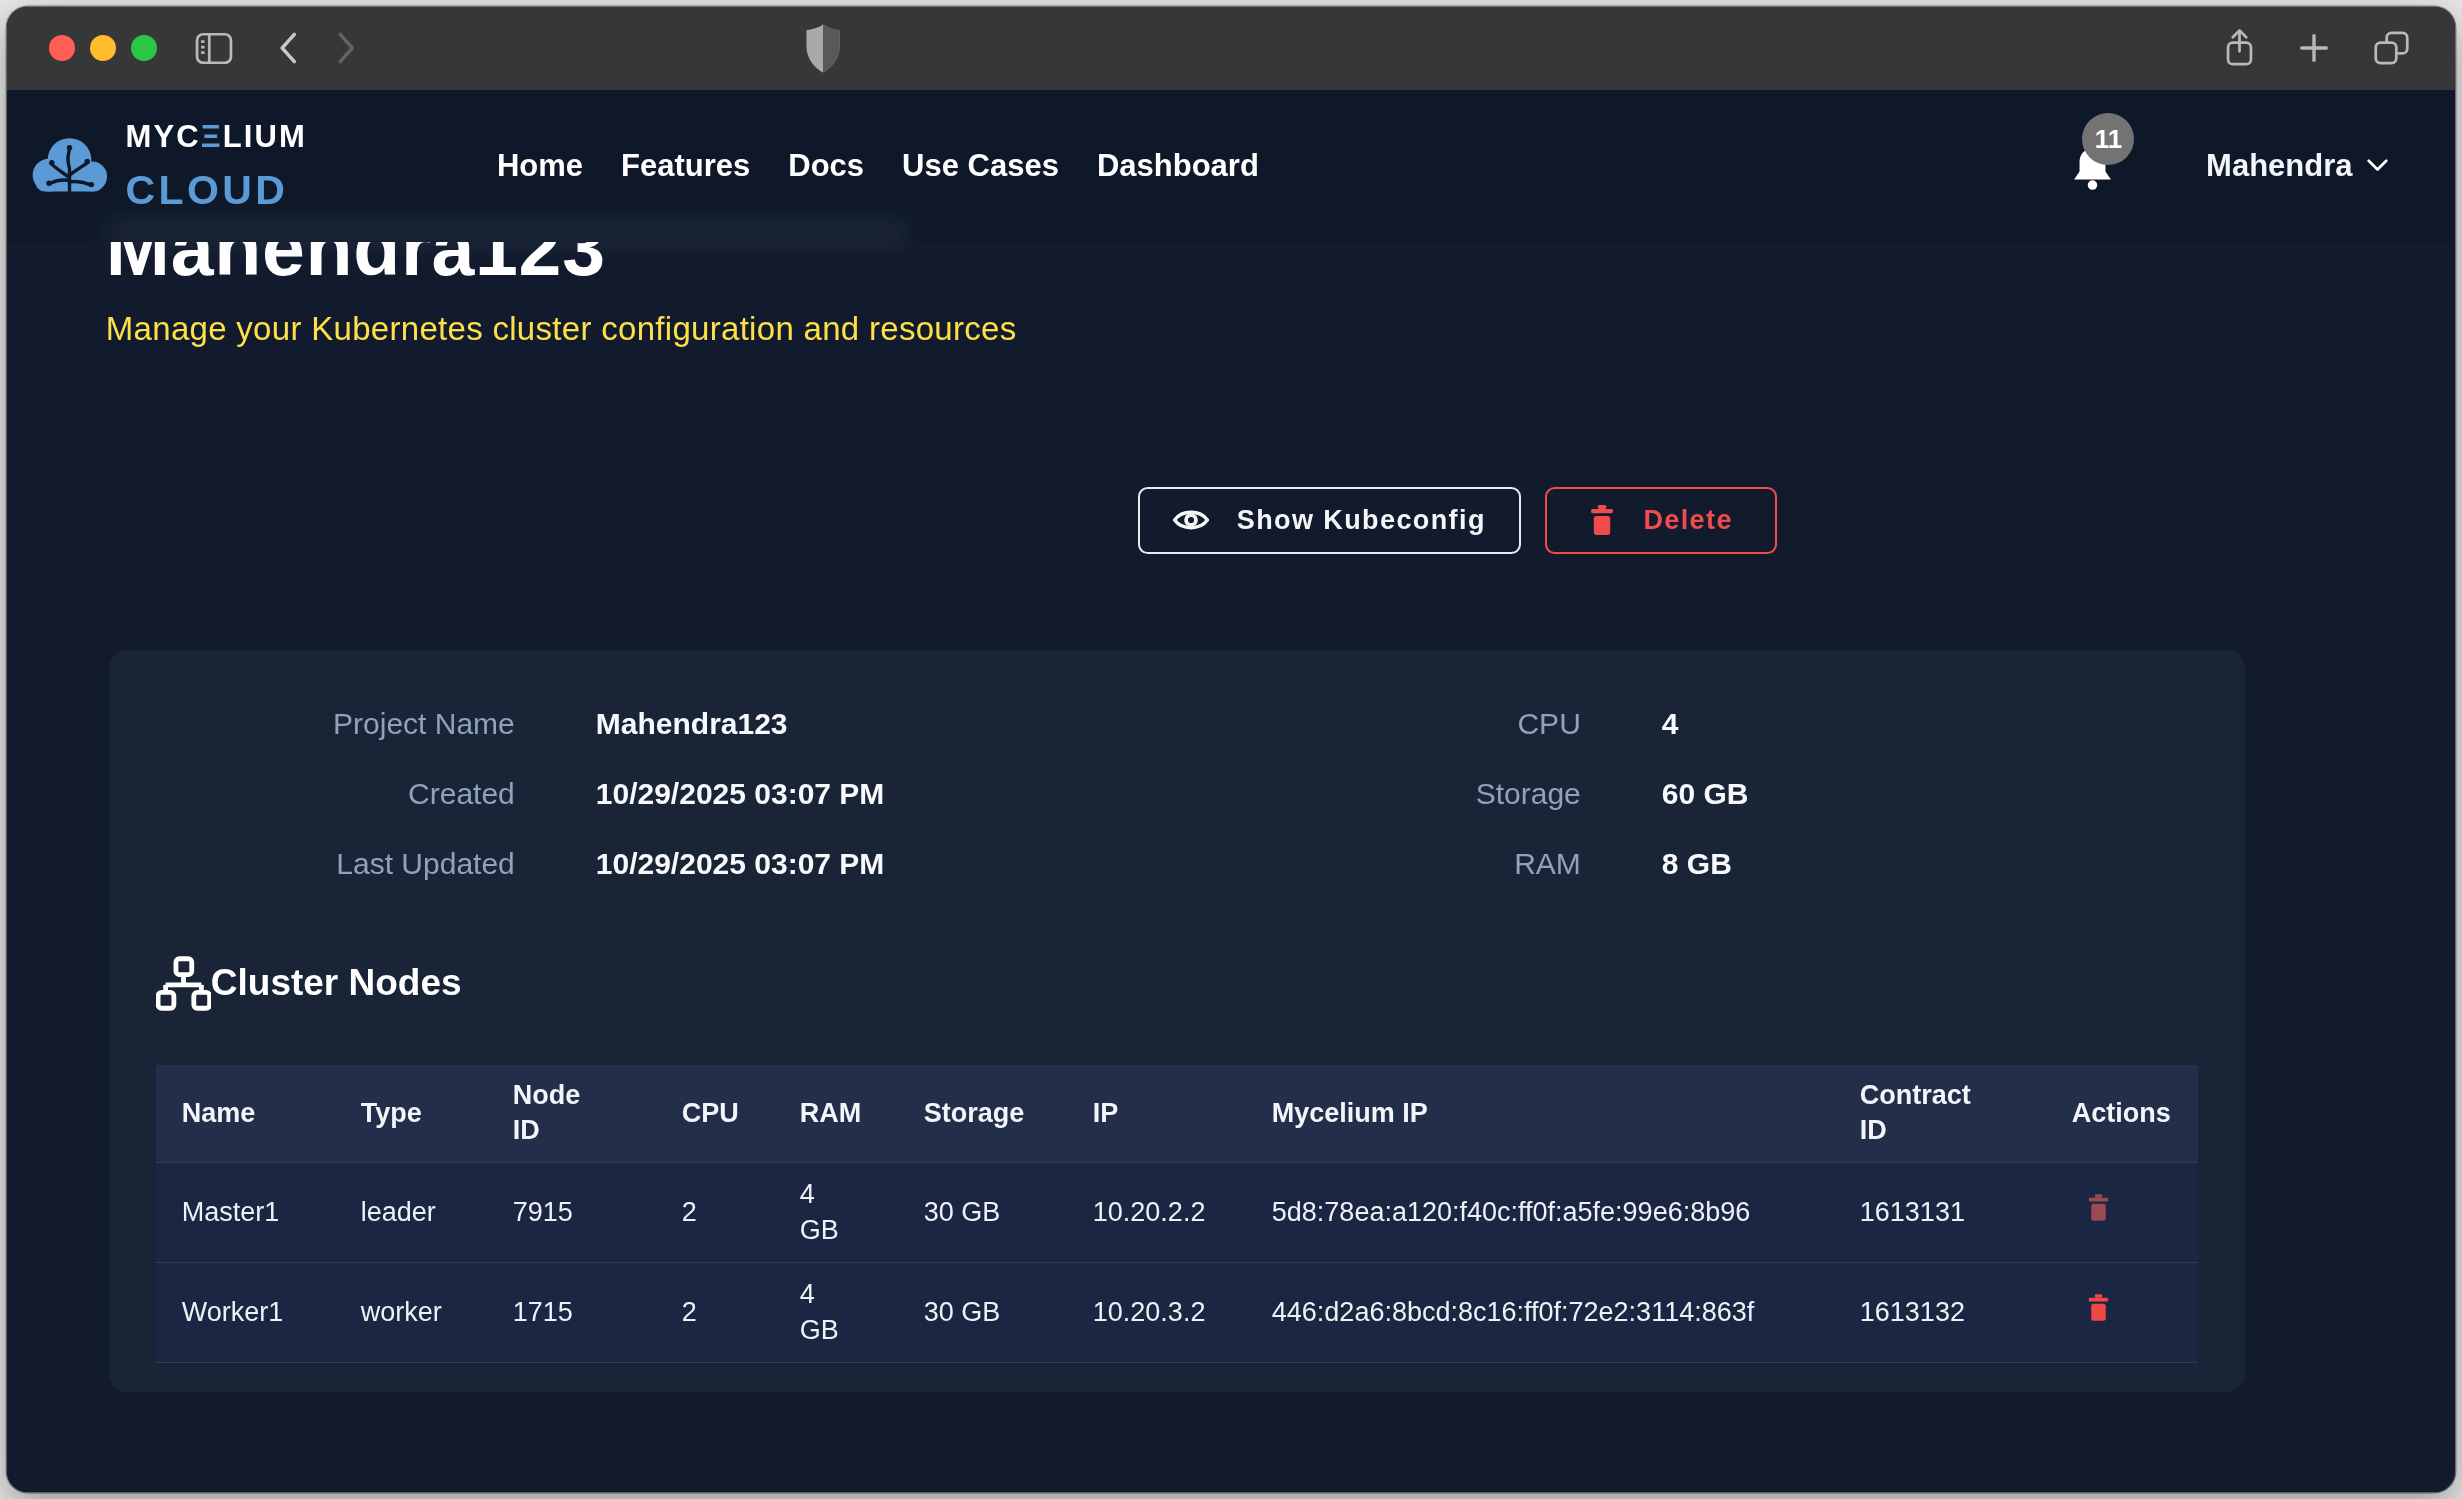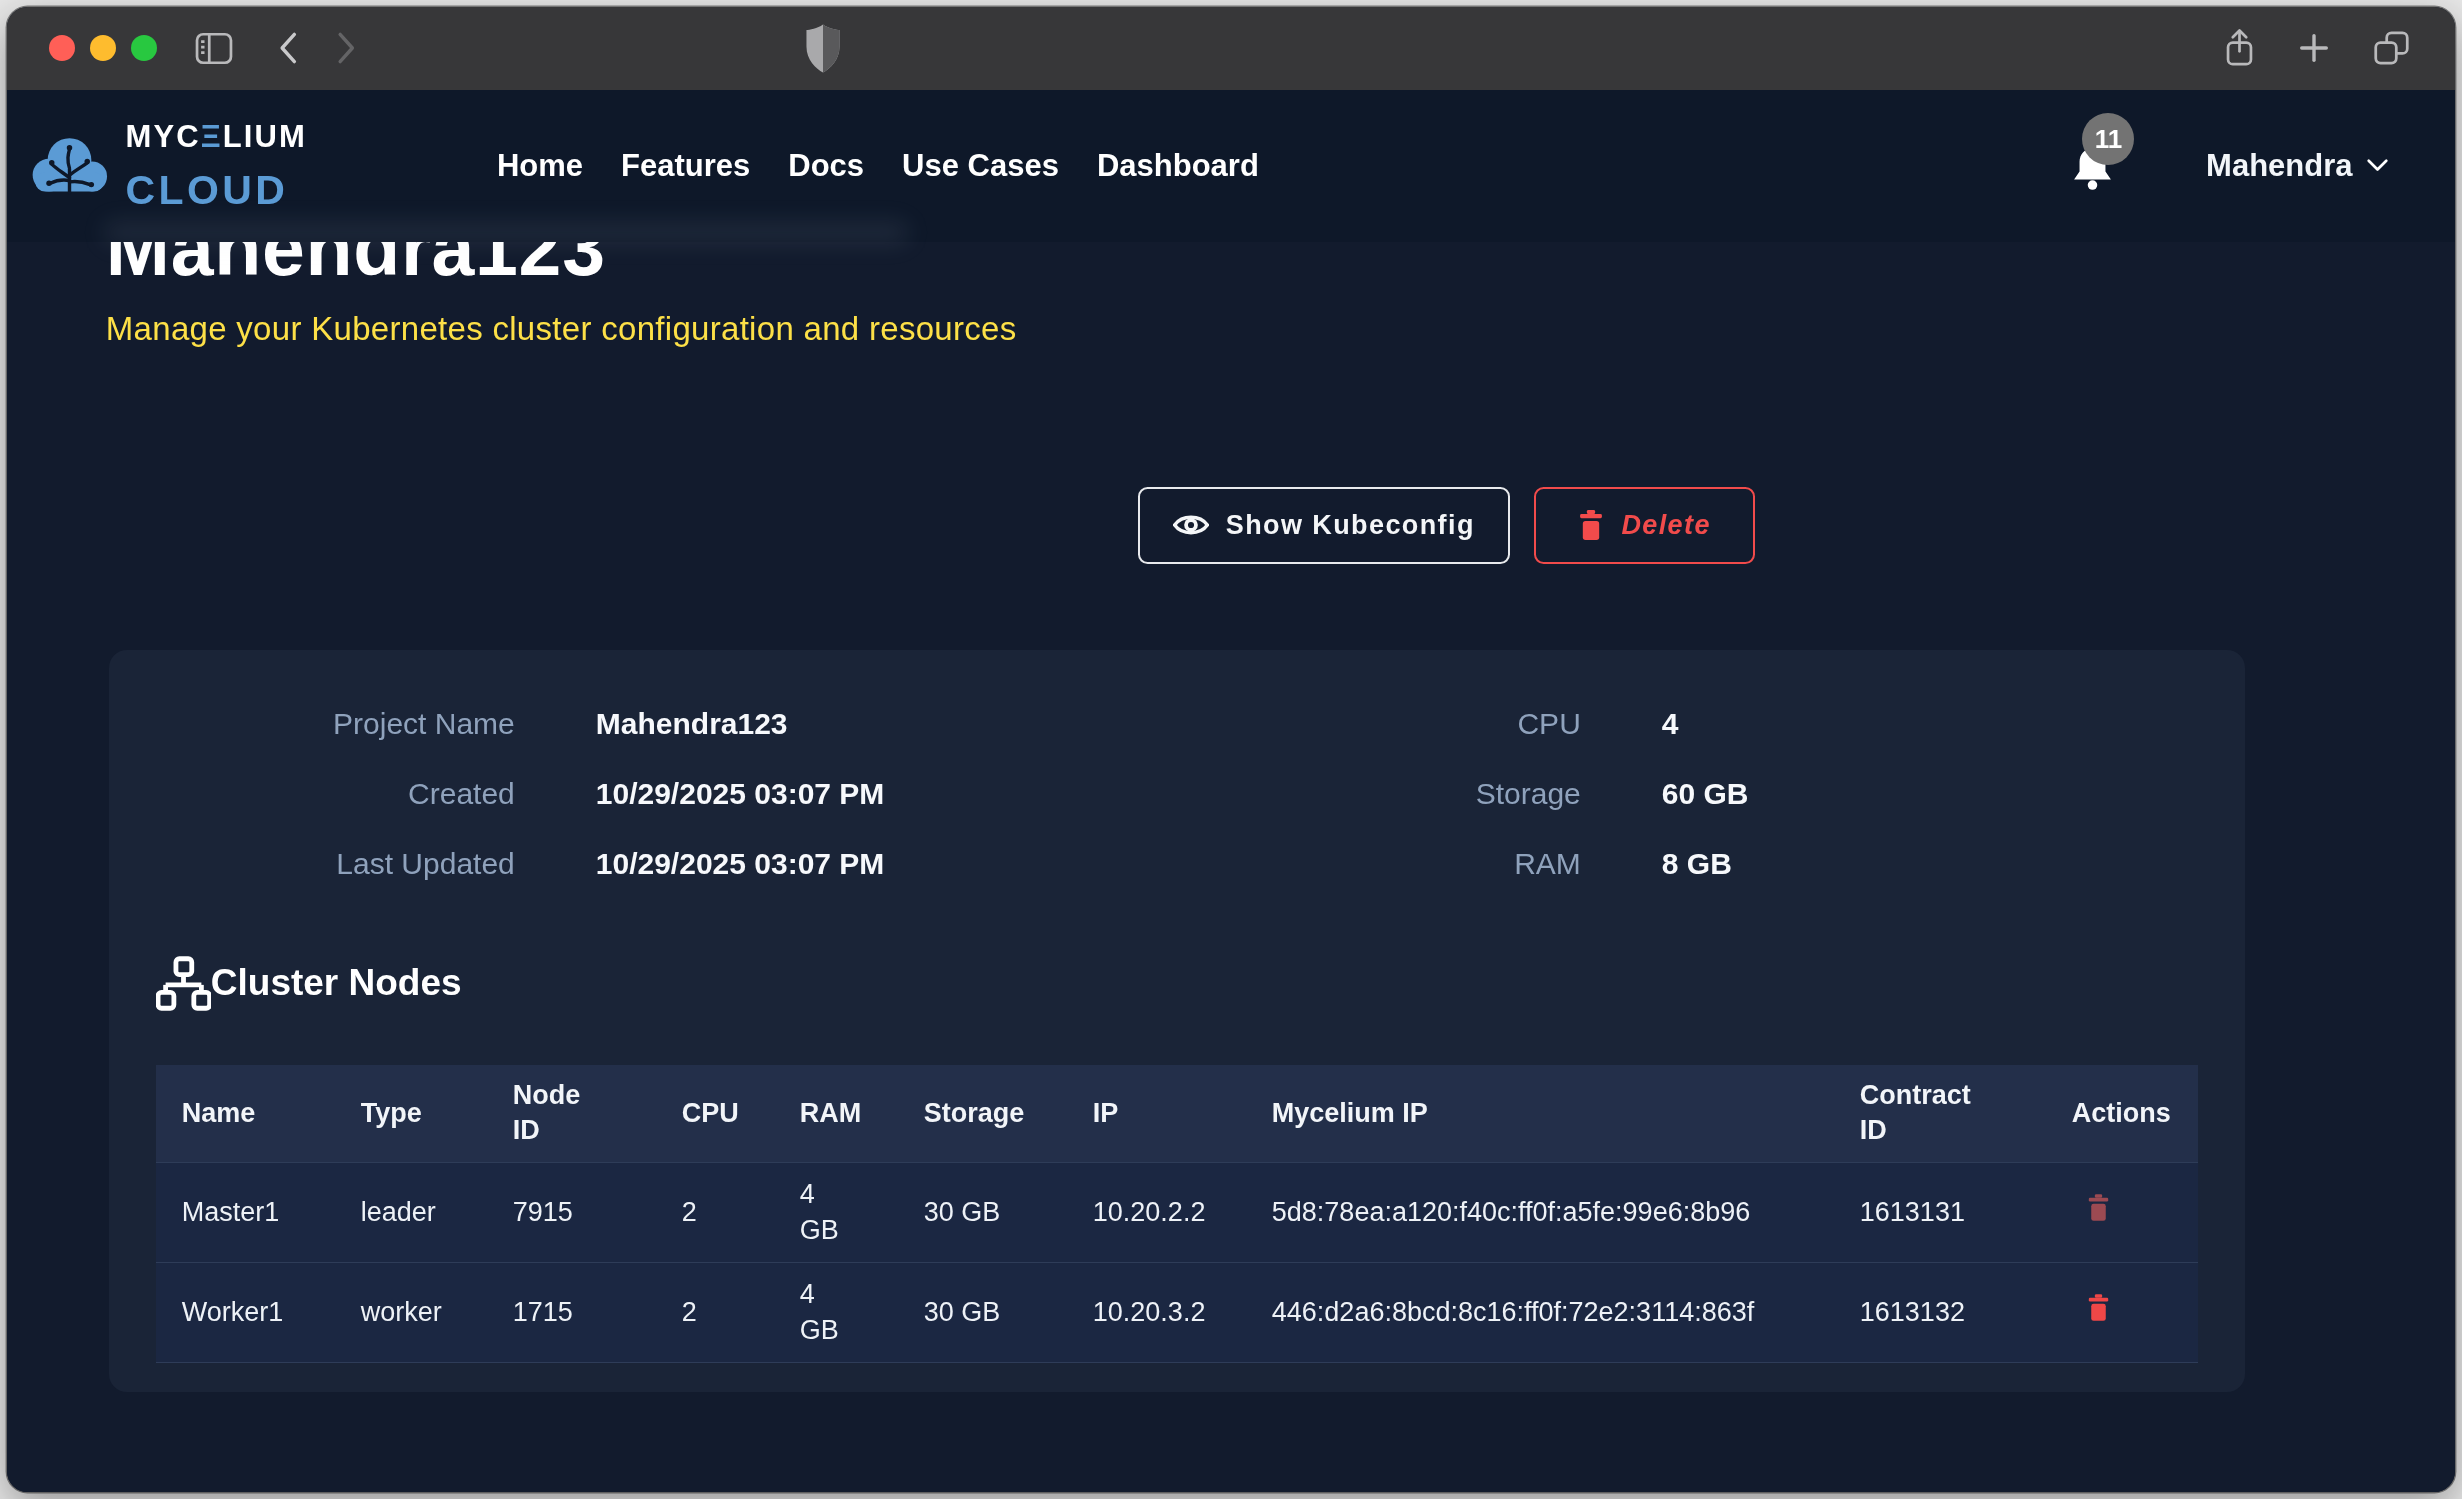--- a/index.html
+++ b/index.html
@@ -66,21 +66,21 @@
     position:absolute;left:99px;top:120px;margin:0;
     font-size:77px;font-weight:800;color:#fff;line-height:1;letter-spacing:0.7px;
   }
   .page-subtitle{
     position:absolute;left:99px;top:220px;
     font-size:33px;font-weight:400;color:#fde047;letter-spacing:0.3px;
   }
   
   .toolbar{position:absolute;left:1131px;top:397px;display:flex;gap:24.6px;}
   .btn{
-    height:77px;display:flex;align-items:center;gap:17px;
+    height:67px;display:flex;align-items:center;gap:28px;
     padding:0 33px;border:2.1px solid #e8eaed;border-radius:9.6px;
     background:transparent;color:#f4f6f8;
     font-family:"Liberation Sans", sans-serif;
     font-size:27px;font-weight:700;letter-spacing:1.4px;cursor:pointer;box-sizing:border-box;
   }
   .btn-danger{border-color:#f14b4b;padding:0 42px;}
   
   .panel{
     position:absolute;left:102px;top:560px;width:2136px;height:742px;
     background:#1a2437;border-radius:18px;
@@ -186,21 +186,21 @@
         <button class="btn">
           <span>
             <svg width="36" height="26" viewBox="0 0 52 38">
               <path d="M2 19 C13 4 39 4 50 19 C39 34 13 34 2 19 Z" fill="none" stroke="#f4f6f8" stroke-width="5"></path>
               <circle cx="26" cy="19" r="10" fill="#f4f6f8"></circle>
               <circle cx="26" cy="19" r="4.5" fill="#121b2e"></circle>
             </svg>
           </span>
           <span>Show Kubeconfig</span>
         </button>
-        <button class="btn btn-danger" style="color: rgb(241, 75, 75); border-color: rgb(241, 75, 75); font-style: italic;">
+        <button class="btn btn-danger" style="color: rgb(241, 75, 75); border-color: rgb(241, 75, 75);">
           <span>
             <svg width="26" height="30" viewBox="0 0 38 44" style="fill: rgb(241, 75, 75);">
               <rect x="13" y="0" width="12" height="6" rx="2"></rect>
               <rect x="3" y="6" width="32" height="6" rx="2"></rect>
               <rect x="7" y="16" width="24" height="28" rx="4"></rect>
             </svg>
           </span>
           <span>Delete</span>
         </button>
       </div>

